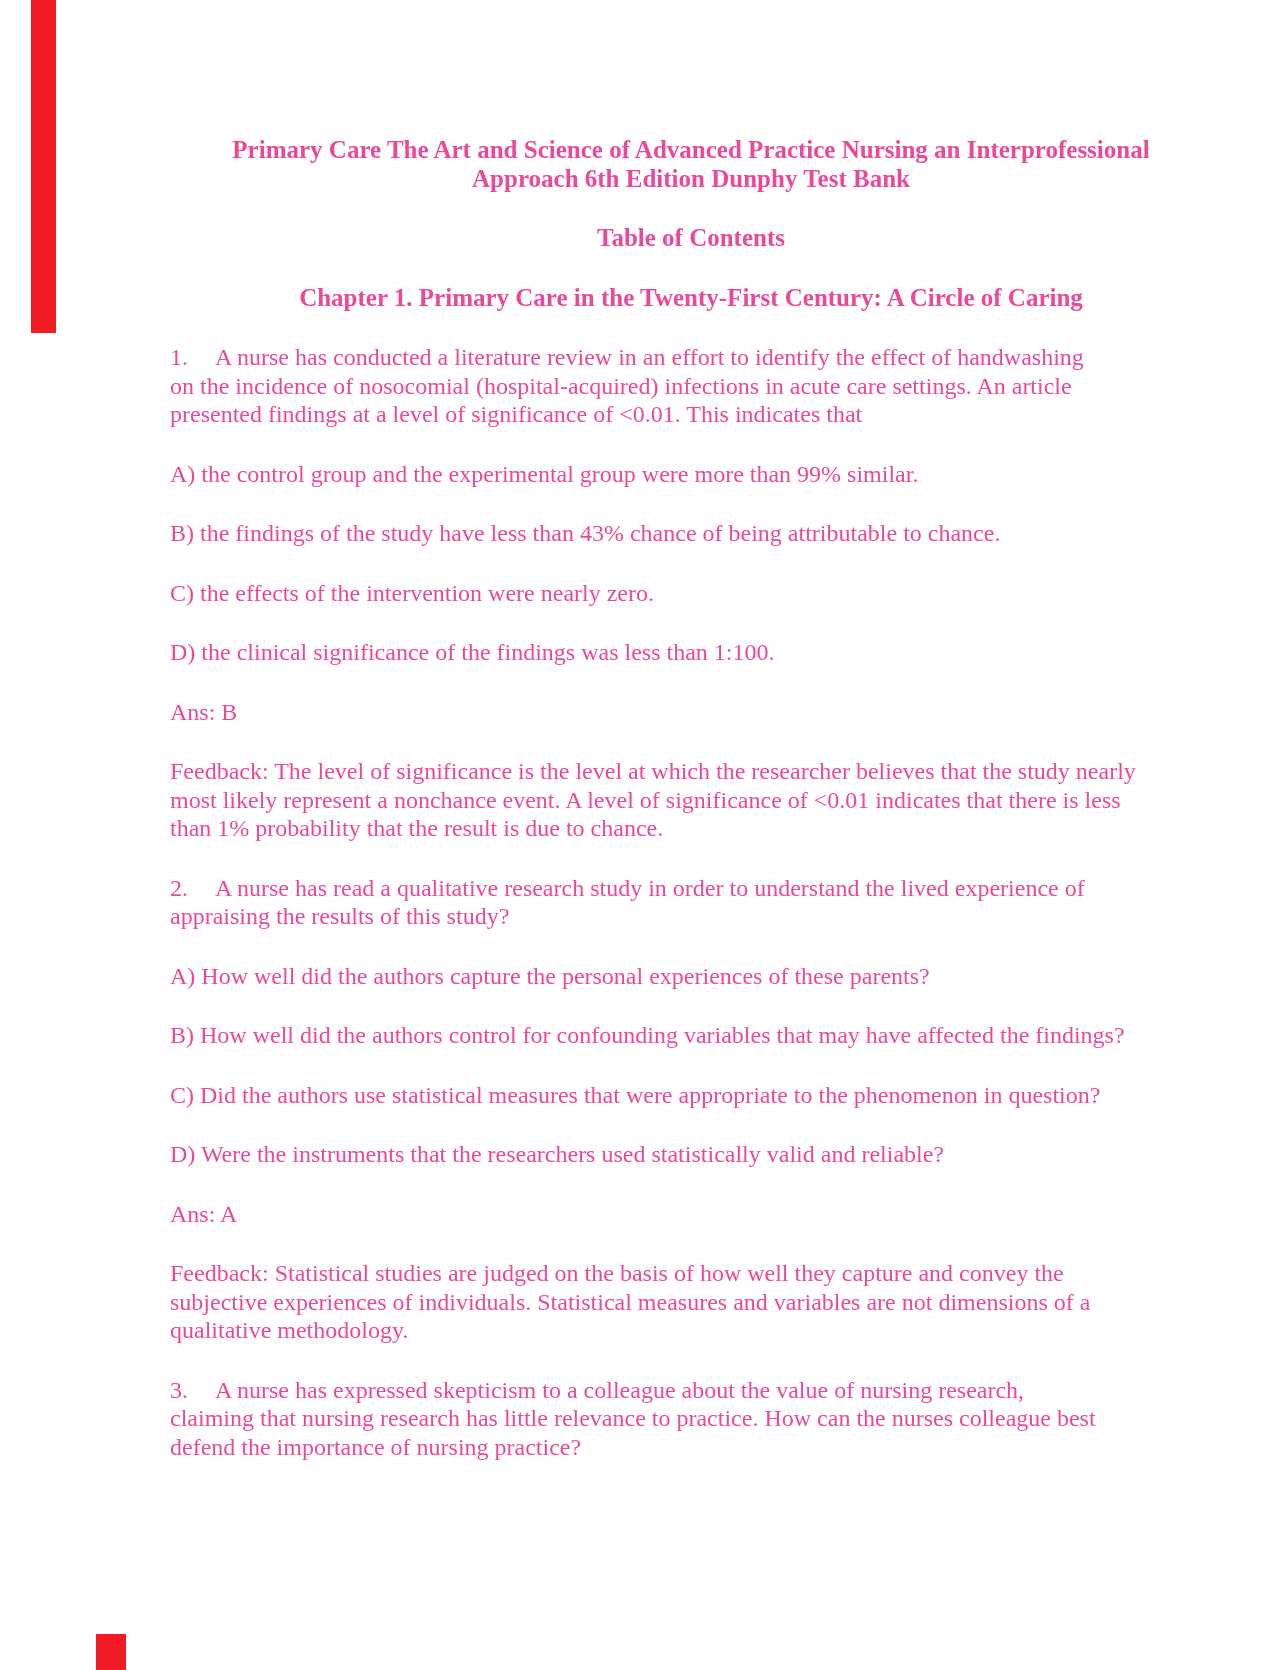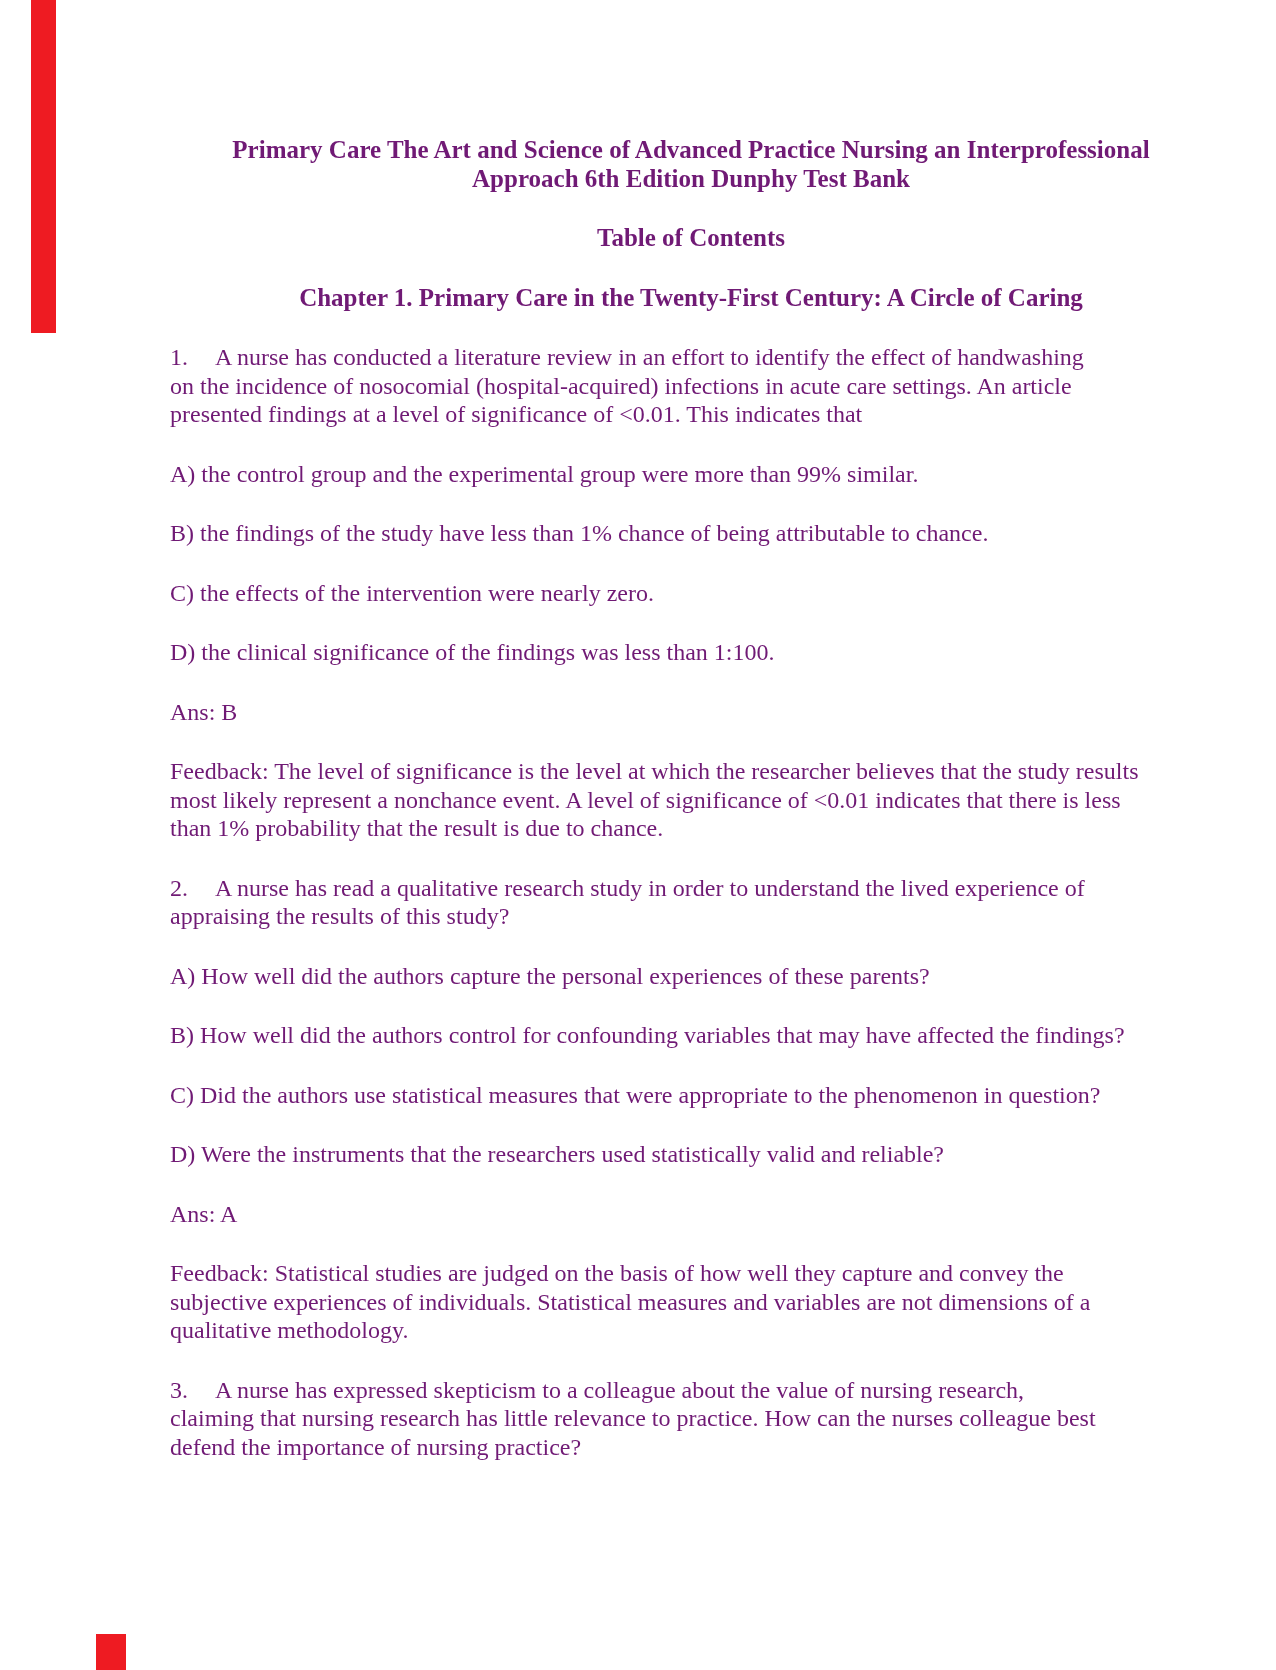--- a/index.html
+++ b/index.html
@@ -7,21 +7,21 @@
     padding: 0;
     background: #ffffff;
   }
   .page {
     position: relative;
     width: 1276px;
     height: 1670px;
     background: #ffffff;
     overflow: hidden;
     font-family: "Liberation Serif", serif;
-    color: #701a75;
+    color: #ec4899;
   }
   .red-mark {
     position: absolute;
     background: #ee1b22;
   }
   .red-mark.top    { left: 31px;  top: 0;       width: 25px; height: 333px; }
   .red-mark.bottom { left: 96px;  top: 1634px;  width: 30px; height: 36px;  }
   .content {
     position: absolute;
     left: 170px;
@@ -66,28 +66,28 @@
 
     <h2 class="heading">Chapter 1. Primary Care in the Twenty-First Century: A Circle of Caring</h2>
 
     <p class="para">
       <span class="line"><span class="qnum">1.</span><span>A nurse has conducted a literature review in an effort to identify the effect of handwashing</span></span>
       <span class="line">on the incidence of nosocomial (hospital-acquired) infections in acute care settings. An article</span>
       <span class="line">presented findings at a level of significance of &lt;0.01. This indicates that</span>
     </p>
 
     <p class="para">A) the control group and the experimental group were more than 99% similar.</p>
-    <p class="para">B) the findings of the study have less than 1% chance of being attributable to chance.</p>
+    <p class="para">B) the findings of the study have less than 43% chance of being attributable to chance.</p>
     <p class="para">C) the effects of the intervention were nearly zero.</p>
     <p class="para">D) the clinical significance of the findings was less than 1:100.</p>
 
     <p class="para">Ans: B</p>
 
     <p class="para">
-      <span class="line">Feedback: The level of significance is the level at which the researcher believes that the study results</span>
+      <span class="line">Feedback: The level of significance is the level at which the researcher believes that the study nearly</span>
       <span class="line">most likely represent a nonchance event. A level of significance of &lt;0.01 indicates that there is less</span>
       <span class="line">than 1% probability that the result is due to chance.</span>
     </p>
 
     <p class="para">
       <span class="line"><span class="qnum">2.</span><span>A nurse has read a qualitative research study in order to understand the lived experience of</span></span>
       <span class="line">appraising the results of this study?</span>
     </p>
 
     <p class="para">A) How well did the authors capture the personal experiences of these parents?</p>

